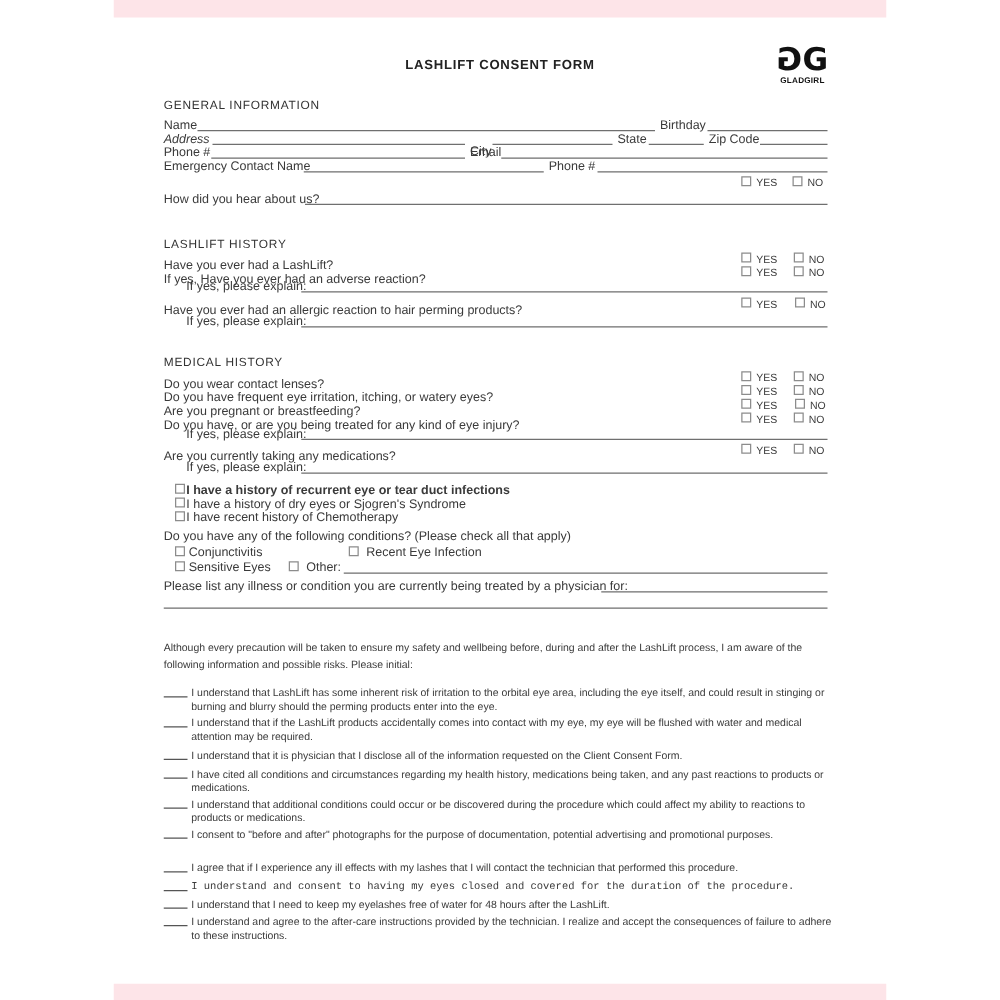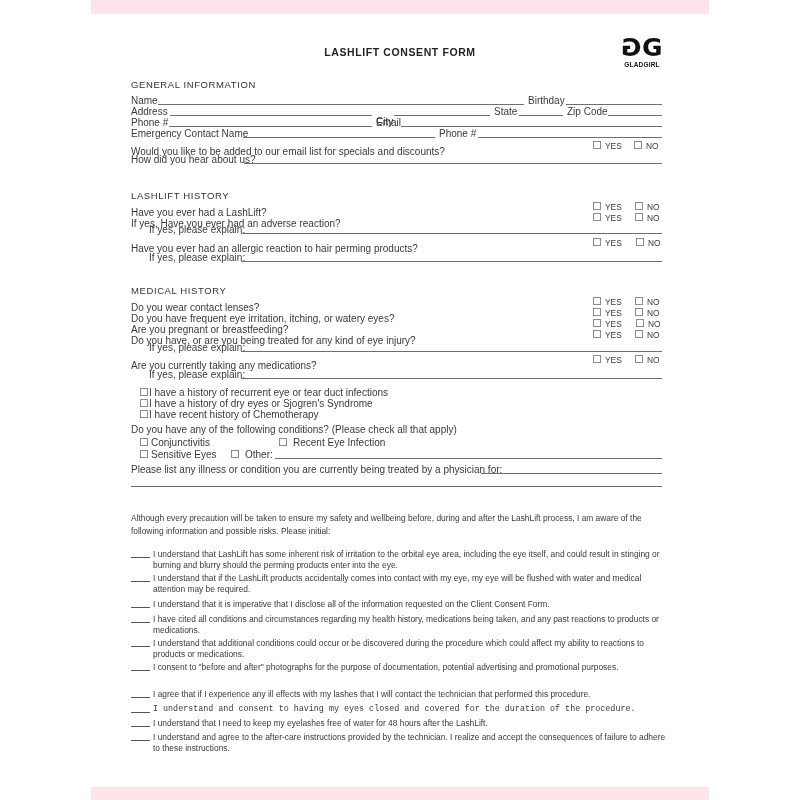--- a/index.html
+++ b/index.html
@@ -40,41 +40,40 @@
   <span class="brand">GLADGIRL</span>
 </div>
 
 <div class="abs sec" style="left:131px; top:79px;">GENERAL INFORMATION</div>
 
 <div class="abs t" style="left:131px; top:95px;">Name</div>
 <div class="line" style="left:158px; top:104px; width:366px;"></div>
 <div class="abs t" style="left:528px; top:95px;">Birthday</div>
 <div class="line" style="left:566px; top:104px; width:96px;"></div>
 
-<div class="abs t" style="left:131px; top:106px;">Address</div>
+<div class="abs t" style="left:131px; top:106px;font-style:italic;">Address</div>
 <div class="line" style="left:170px; top:115px; width:202px;"></div>
 <div class="abs t" style="left:376px; top:116px;">City</div>
 <div class="line" style="left:394px; top:115px; width:96px;"></div>
 <div class="abs t" style="left:494px; top:106px;">State</div>
 <div class="line" style="left:519px; top:115px; width:44px;"></div>
 <div class="abs t" style="left:567px; top:106px;">Zip Code</div>
 <div class="line" style="left:608px; top:115px; width:54px;"></div>
 
 <div class="abs t" style="left:131px; top:117px;">Phone #</div>
 <div class="line" style="left:169px; top:126px; width:203px;"></div>
 <div class="abs t" style="left:376px; top:117px;">Email</div>
 <div class="line" style="left:401px; top:126px; width:261px;"></div>
 
 <div class="abs t" style="left:131px; top:128px;">Emergency Contact Name</div>
 <div class="line" style="left:243px; top:137px; width:192px;"></div>
 <div class="abs t" style="left:439px; top:128px;">Phone #</div>
 <div class="line" style="left:478px; top:137px; width:184px;"></div>
 
 <div class="row" style="top:141px;">
-  <span class="t">Would you like to be added to our email list for specials and discounts?</span>
   <span class="yn" style="left:462px;"><span class="cb"></span><span>YES</span></span>
   <span class="yn" style="left:503px;"><span class="cb"></span><span>NO</span></span>
 </div>
 
 <div class="abs t" style="left:131px; top:154px;">How did you hear about us?</div>
 <div class="line" style="left:244px; top:163px; width:418px;"></div>
 
 <div class="abs sec" style="left:131px; top:190px;">LASHLIFT HISTORY</div>
 
 <div class="row" style="top:202px;">
@@ -124,21 +123,21 @@
 <div class="line" style="left:241px; top:351px; width:421px;"></div>
 
 <div class="row" style="top:355px;">
   <span class="t">Are you currently taking any medications?</span>
   <span class="yn" style="left:462px;"><span class="cb"></span><span>YES</span></span>
   <span class="yn" style="left:504px;"><span class="cb"></span><span>NO</span></span>
 </div>
 <div class="abs t" style="left:149px; top:369px;">If yes, please explain:</div>
 <div class="line" style="left:241px; top:378px; width:421px;"></div>
 
-<div class="abs t" style="left:140px; top:387px;"><span class="cb" style="margin-right:1px;"></span><span>I have a history of recurrent eye or tear duct infections</span></div>
+<div class="abs t" style="left:140px; top:387px;font-weight:bold;"><span class="cb" style="margin-right:1px;"></span><span>I have a history of recurrent eye or tear duct infections</span></div>
 <div class="abs t" style="left:140px; top:398px;"><span class="cb" style="margin-right:1px;"></span><span>I have a history of dry eyes or Sjogren's Syndrome</span></div>
 <div class="abs t" style="left:140px; top:409px;"><span class="cb" style="margin-right:1px;"></span><span>I have recent history of Chemotherapy</span></div>
 
 <div class="abs t" style="left:131px; top:424px;">Do you have any of the following conditions? (Please check all that apply)</div>
 <div class="abs t" style="left:140px; top:437px;"><span class="cb" style="margin-right:3px;"></span><span>Conjunctivitis</span></div>
 <div class="abs t" style="left:231px; top:437px;padding-left:48px;"><span class="cb" style="margin-right:6px;"></span><span>Recent Eye Infection</span></div>
 <div class="abs t" style="left:140px; top:449px;"><span class="cb" style="margin-right:3px;"></span><span>Sensitive Eyes</span></div>
 <div class="abs t" style="left:231px; top:449px;"><span class="cb" style="margin-right:6px;"></span><span>Other:</span></div>
 <div class="line" style="left:275px; top:458px; width:387px;"></div>
 
@@ -151,21 +150,21 @@
 <div class="ini" style="top:549px;">
     <span class="blank"></span>
     <span class="txt">I understand that LashLift has some inherent risk of irritation to the orbital eye area, including the eye itself, and could result in stinging or burning and blurry should the perming products enter into the eye.</span>
   </div>
 <div class="ini" style="top:573px;">
     <span class="blank"></span>
     <span class="txt">I understand that if the LashLift products accidentally comes  into contact with my eye, my eye will be flushed with water and medical attention may be required.</span>
   </div>
 <div class="ini" style="top:599px;">
     <span class="blank"></span>
-    <span class="txt">I understand that it is imperative that I disclose all of the information requested on the Client Consent Form.</span>
+    <span class="txt">I understand that it is physician that I disclose all of the information requested on the Client Consent Form.</span>
   </div>
 <div class="ini" style="top:614px;">
     <span class="blank"></span>
     <span class="txt">I have cited all conditions and circumstances regarding my health history, medications being taken, and any past reactions to products or medications.</span>
   </div>
 <div class="ini" style="top:638px;">
     <span class="blank"></span>
     <span class="txt">I understand that additional conditions could occur or be discovered during the procedure which could affect my ability to reactions to products or medications.</span>
   </div>
 <div class="ini" style="top:662px;">

